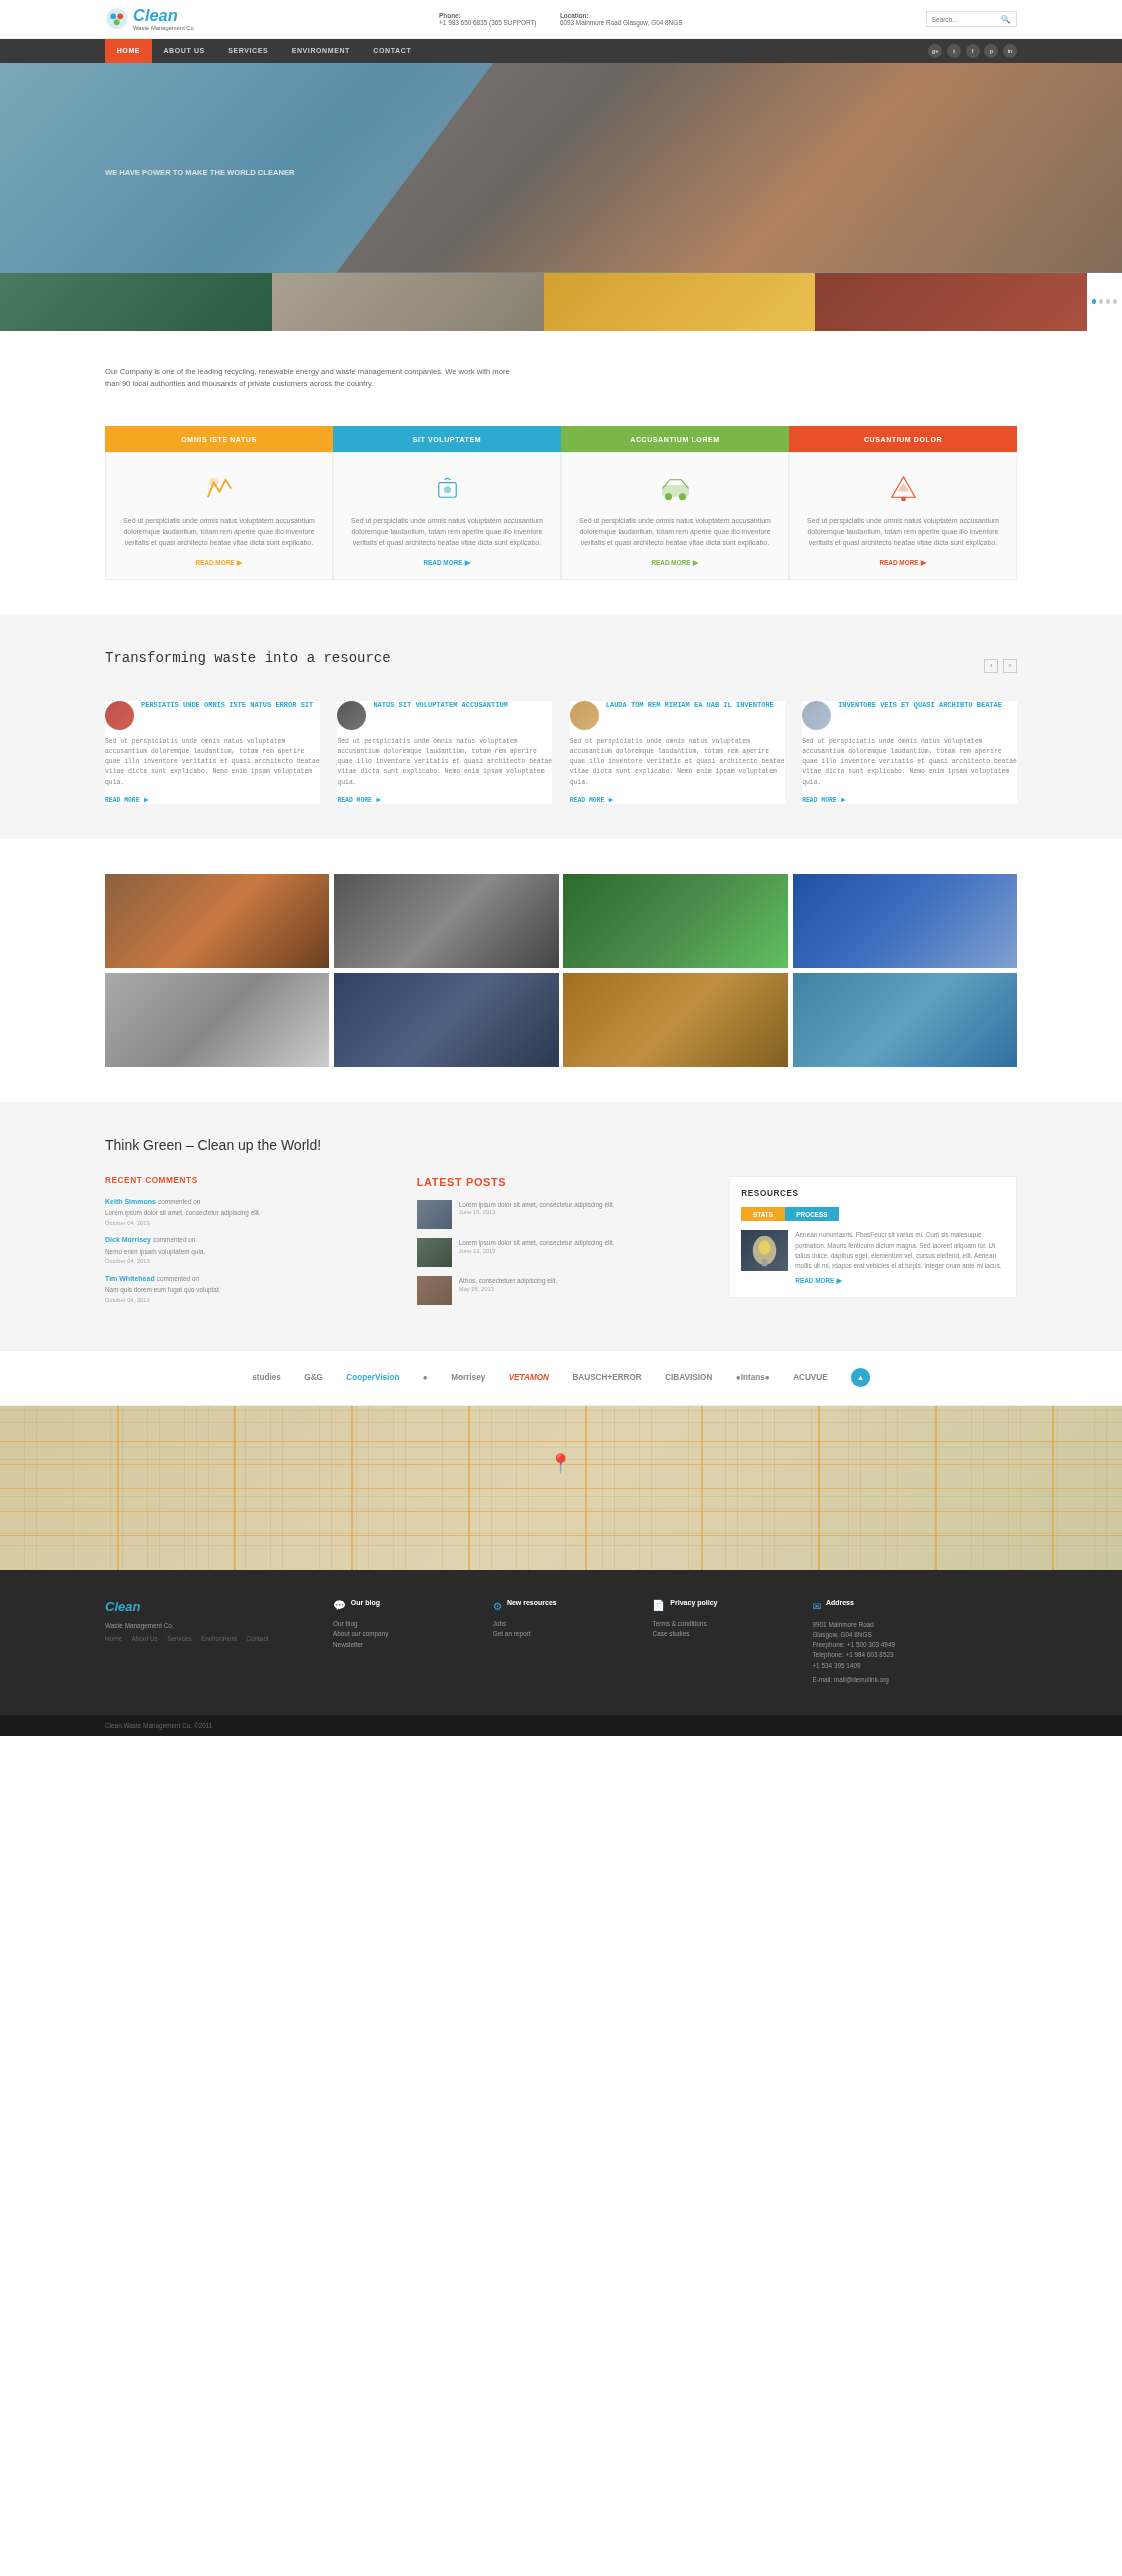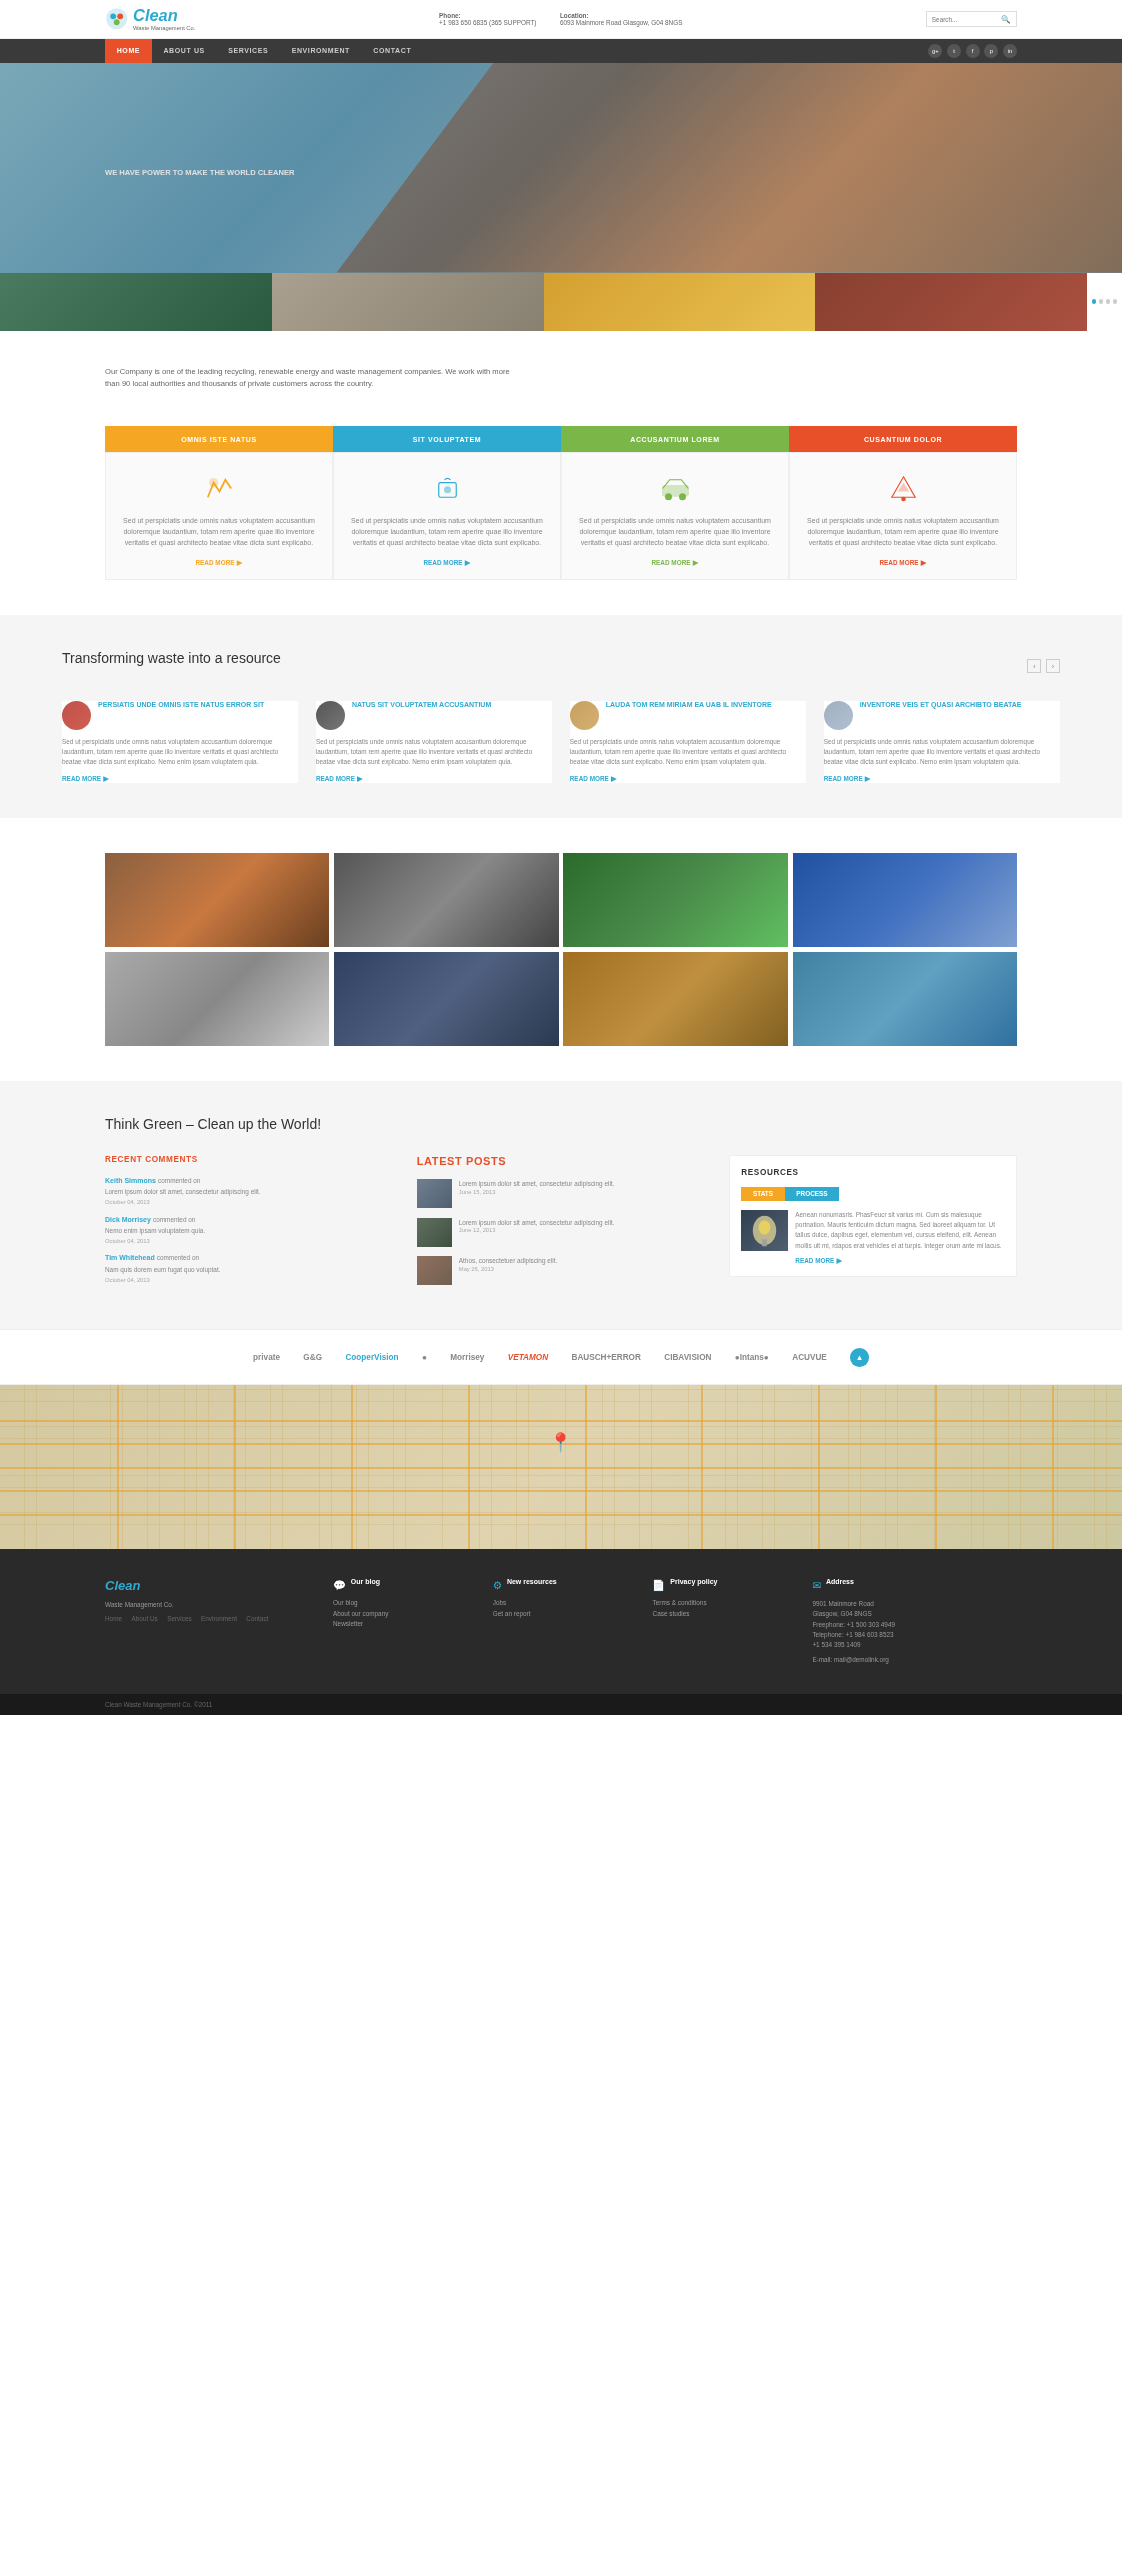--- a/index.html
+++ b/index.html
@@ -53,21 +53,21 @@
     .feature-body { padding: 17.5px 11.7px 11.7px; text-align: center; border: 0.6px solid #eee; background: #fafafa; }
     .feature-icon { width: 35px; height: 35px; margin: 0 auto 9.4px; }
     .feature-text { font-size: 7px; color: #888; line-height: 1.6; margin-bottom: 9.4px; }
     .read-more { font-size: 6.4px; font-weight: bold; text-transform: uppercase; cursor: pointer; display: inline-flex; align-items: center; gap: 2.3px; }
     .read-more.yellow { color: #f5a623; }
     .read-more.teal { color: #2eaad1; }
     .read-more.green { color: #7ab648; }
     .read-more.red { color: #e8502a; }
 
     
-    .transform-section { background: #f5f5f5; padding: 35px 62px; }
+    .transform-section { background: #f5f5f5; padding: 35px 105px; font-family: Liberation Mono, monospace; }
     .section-title { font-size: 14px; color: #333; margin-bottom: 17.5px; }
     .section-title-row { display: flex; align-items: center; justify-content: space-between; margin-bottom: 17.5px; }
     .team-grid { display: grid; grid-template-columns: repeat(4, 1fr); gap: 17.5px; }
     .team-card { background: #fff; }
     .team-card-header { display: flex; gap: 7px; margin-bottom: 7px; }
     .team-avatar { width: 29px; height: 29px; border-radius: 50%; flex-shrink: 0; }
     .avatar-red { background: linear-gradient(135deg, #c0504d, #d06050); }
     .avatar-dark { background: linear-gradient(135deg, #555, #777); }
     .avatar-blonde { background: linear-gradient(135deg, #c8a060, #d4b070); }
     .avatar-silver { background: linear-gradient(135deg, #a0b0c0, #b0c0d0); }
@@ -444,21 +444,21 @@
             </div>
           </div>
         </div>
       </div>
     </div>
   </div>
 </section>
 
 <section>
   <div class="brands-bar">
-    <span class="brand-logo">private</span>
+    <span class="brand-logo">studies</span>
     <span class="brand-logo">G&amp;G</span>
     <span class="brand-logo" style="color:#2eaad1;">CooperVision</span>
     <span class="brand-logo">●</span>
     <span class="brand-logo">Morrisey</span>
     <span class="brand-logo" style="color:#e8502a;font-style:italic;">VETAMON</span>
     <span class="brand-logo">BAUSCH+ERROR</span>
     <span class="brand-logo">CIBAVISION</span>
     <span class="brand-logo">●Intans●</span>
     <span class="brand-logo">ACUVUE</span>
     <div style="width:18.7px;height:18.7px;border-radius:50%;background:#2eaad1;display:flex;align-items:center;justify-content:center;color:#fff;cursor:pointer;">▲</div>

